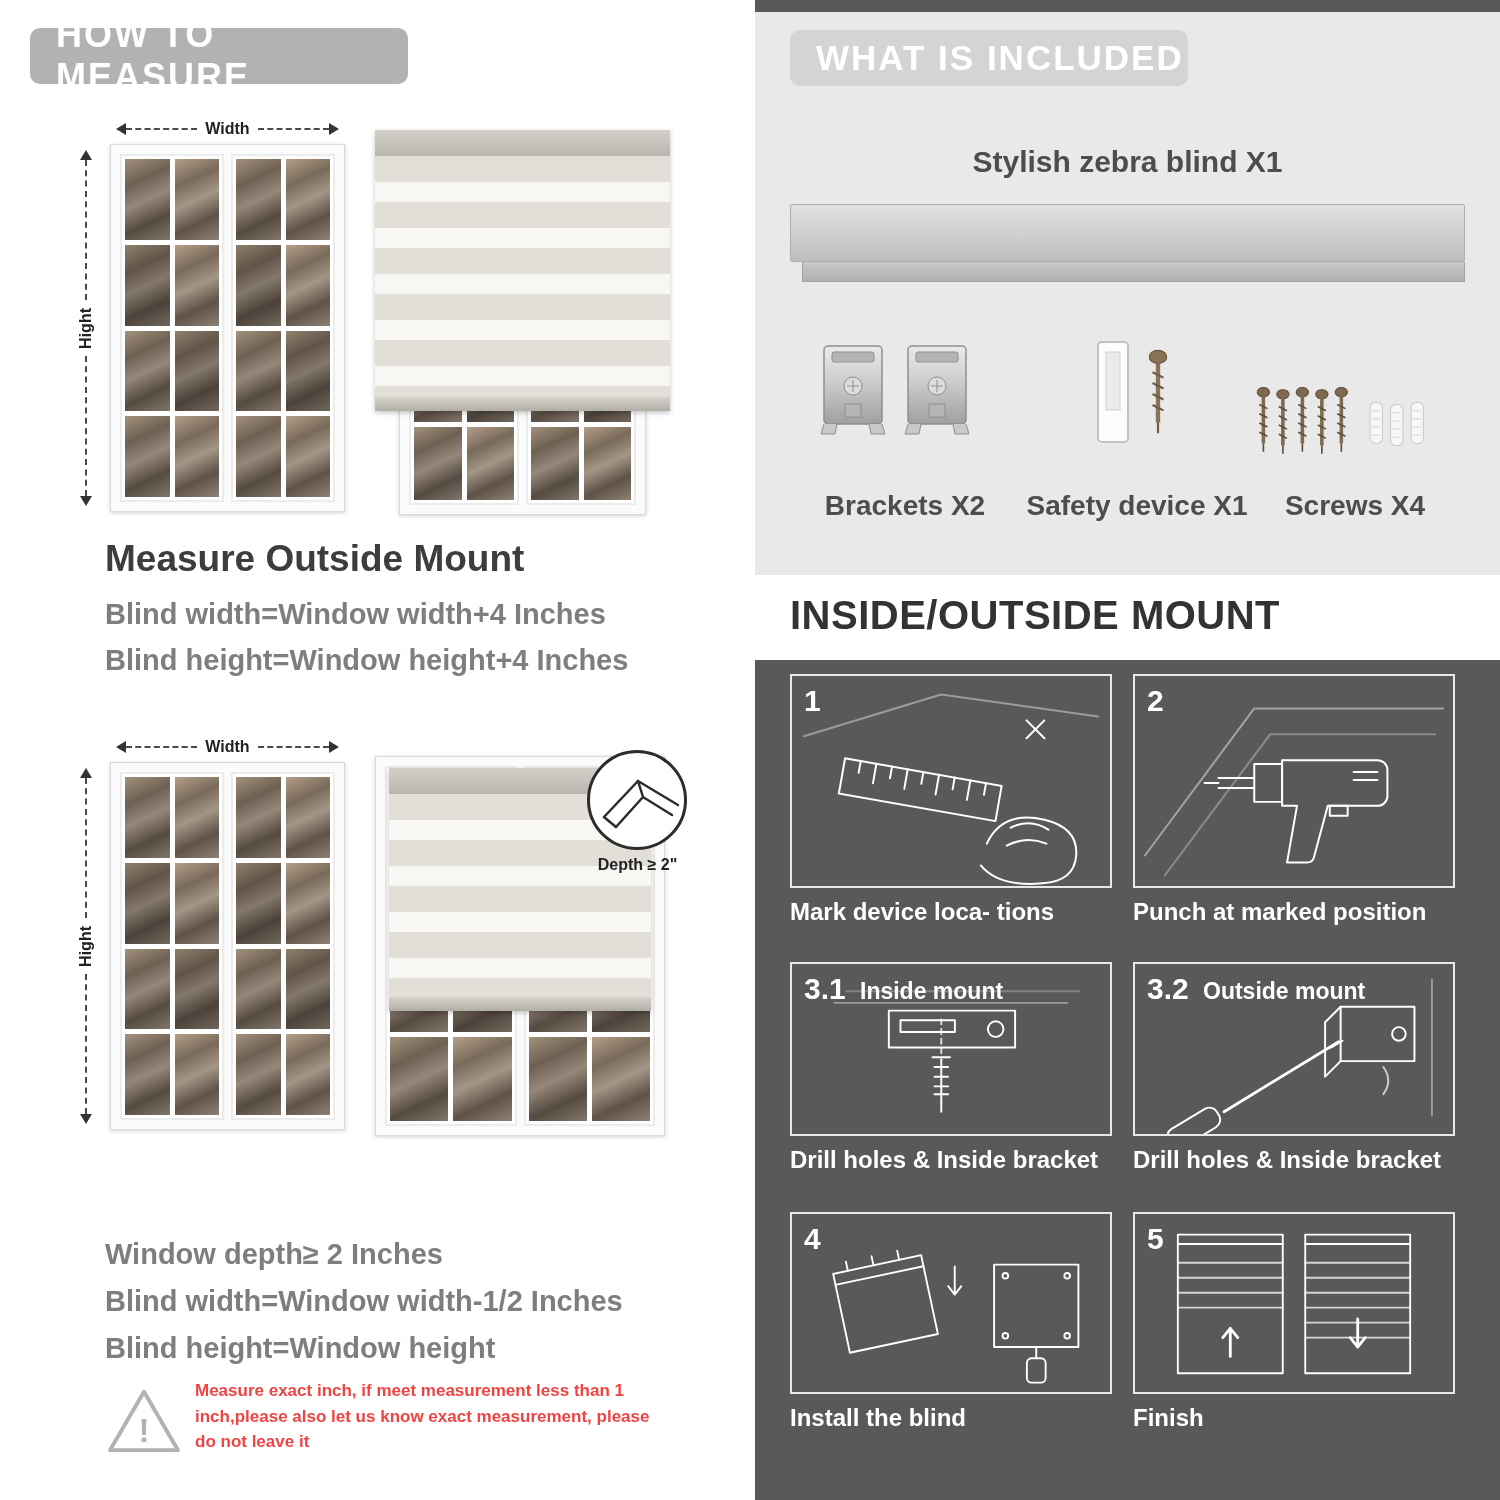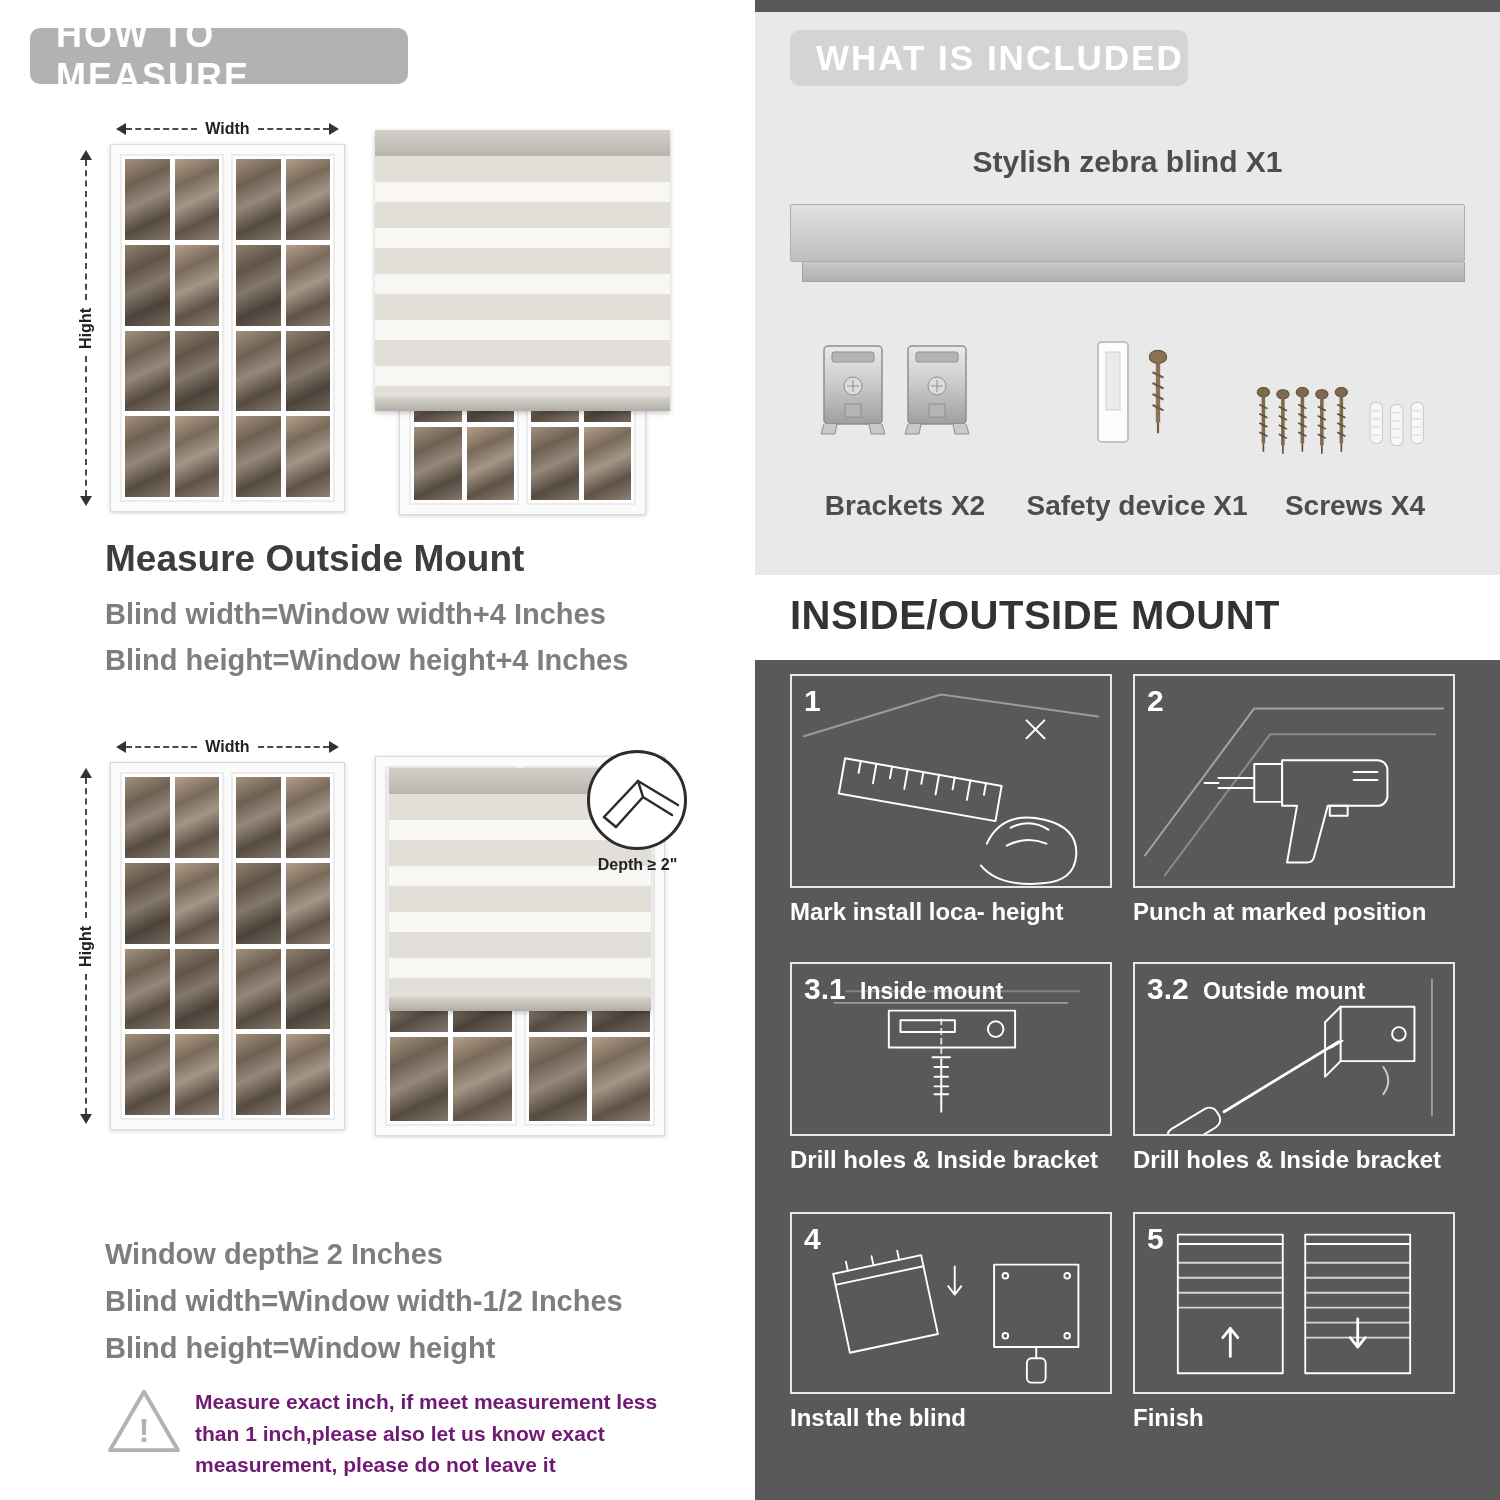--- a/index.html
+++ b/index.html
@@ -71,21 +71,21 @@
   .v-arrow .lbl { writing-mode:vertical-rl; transform:rotate(180deg); font-size:16px; font-weight:bold; color:#222; padding:8px 0; }
 
   
   .detail-circle {
     position:absolute; border:3px solid #2c2c2c; border-radius:50%;
     background:#ffffff; overflow:hidden;
   }
   .detail-label { position:absolute; font-size:16px; font-weight:bold; color:#222; text-align:center; }
 
   
-  .warn-text { font-size:21px; font-weight:bold; color:#701a75; line-height:1.5;margin-top:8px; }
+  .warn-text { font-size:17px; font-weight:bold; color:#ef4444; line-height:1.5; }
 
   
   #right-col { left:755px; top:0; width:745px; height:1500px; }
   .label-item { font-size:28px; font-weight:bold; color:#4d4d4d; text-align:center; }
   .headrail-bar {
     height:58px;
     background:linear-gradient(#e0e0de 0%,#cfcfcd 55%,#bdbdbb 100%);
     border:1px solid #aeaeac; border-radius:2px;
   }
   .headrail-lip {
@@ -421,21 +421,21 @@
           <path d="M30 200 L136 58 L302 58" opacity=".3"></path>
           <path d="M148 84 h96 a10 10 0 0 1 10 10 v26 a10 10 0 0 1 -10 10 h-50 l-14 52 a7 7 0 0 1 -7 5 h-20 l10 -57 h-15 z"></path>
           <rect x="120" y="88" width="28" height="38"></rect>
           <path d="M84 102 h36 M84 112 h36 M70 107 h14"></path>
           <path d="M196 130 h18 v10 h-18 z"></path>
           <path d="M220 96 h24 M220 104 h24"></path>
         </g>
       </svg>
     </div>
 
-    <div class="step-caption" style="left:35px;top:238px;width:322px;">Mark install loca- height</div>
+    <div class="step-caption" style="left:35px;top:238px;width:322px;">Mark device loca- tions</div>
     <div class="step-caption" style="left:378px;top:238px;width:322px;">Punch at  marked position</div>
 
     <div class="step-box" style="left:35px;top:302px;width:322px;height:174px;">
       <span class="step-num">3.1</span>
       <span class="step-inner">Inside mount</span>
       <svg viewBox="0 0 320 175">
         <g class="lineart">
           <path d="M40 40 h240" opacity=".4"></path>
           <path d="M52 28 h240" opacity=".25"></path>
           <rect x="96" y="48" width="130" height="38"></rect>

